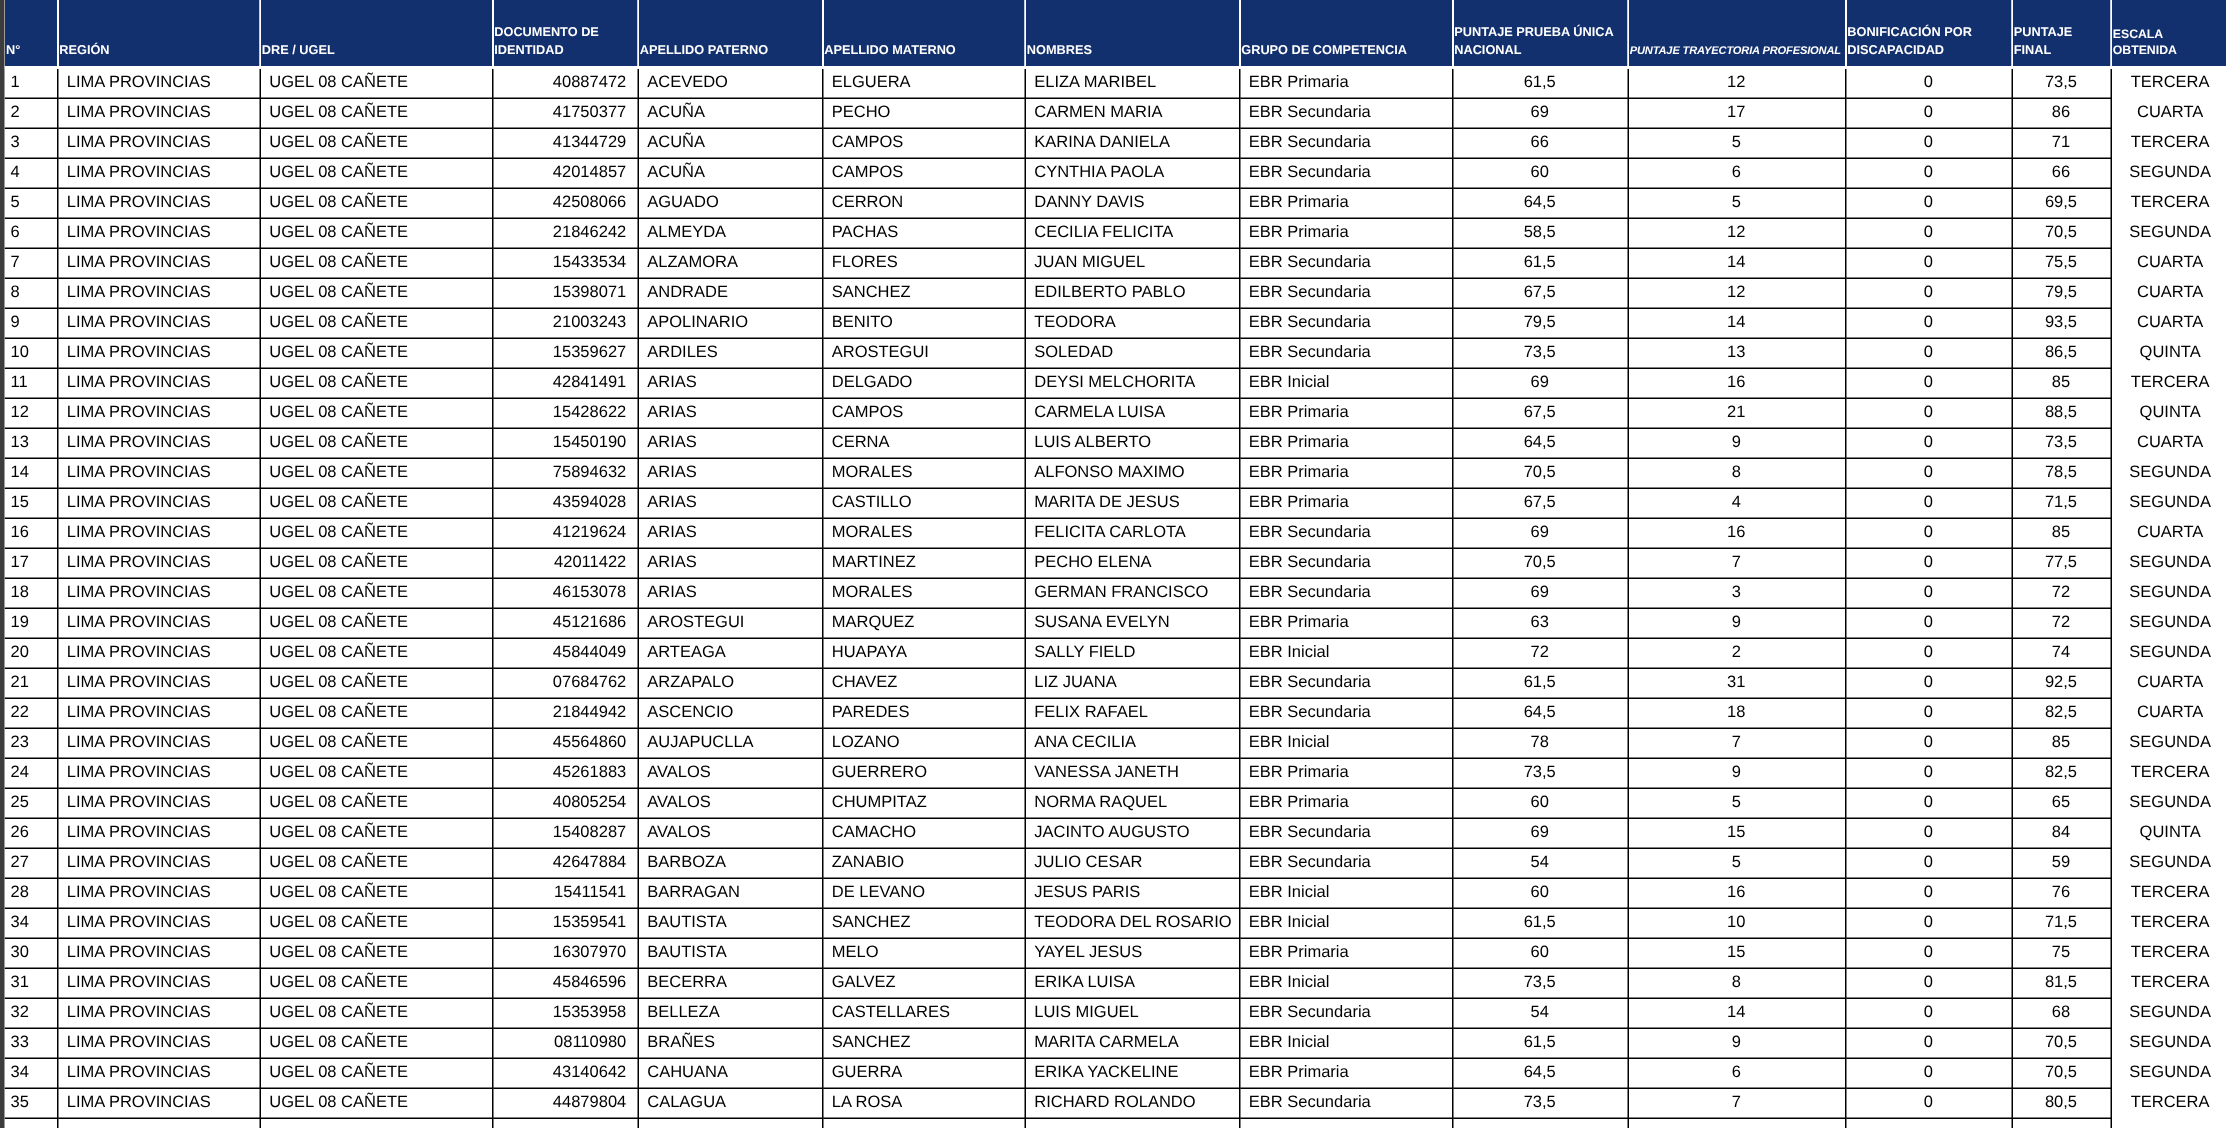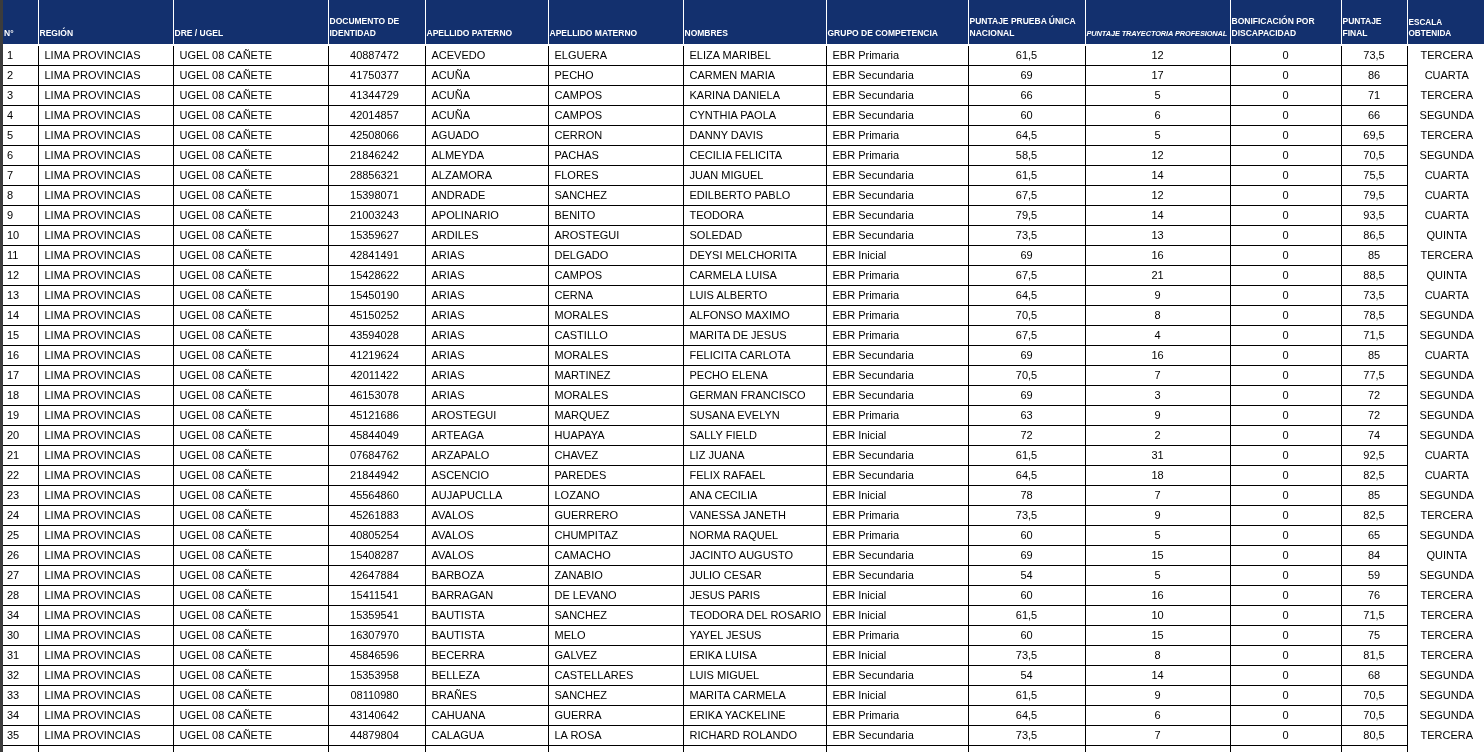--- a/index.html
+++ b/index.html
@@ -45,21 +45,21 @@
     border-right: 1px solid #000000;
     border-bottom: 1px solid #000000;
     padding: 0 3px;
     white-space: nowrap;
     overflow: hidden;
   }
   
   td:nth-child(1) { text-align: left; padding-left: 4px; }
   td:nth-child(2), td:nth-child(3), td:nth-child(5),
   td:nth-child(6), td:nth-child(7), td:nth-child(8) { text-align: left; padding-left: 6px; }
-  td:nth-child(4) { text-align: center; padding-right: 7px; }
+  td:nth-child(4) { text-align: right; padding-right: 7px; }
   td:nth-child(9), td:nth-child(10), td:nth-child(11),
   td:nth-child(12), td:nth-child(13) { text-align: center; }
   
   td:nth-child(13) { border-bottom: 1px solid #ffffff; border-right: none; }
   
   tr.partial td { border-bottom: none; }
 </style>
 </head>
 <body>
 
@@ -189,21 +189,21 @@
           <td>58,5</td>
           <td>12</td>
           <td>0</td>
           <td>70,5</td>
           <td>SEGUNDA</td>
         </tr>
         <tr>
           <td>7</td>
           <td>LIMA PROVINCIAS</td>
           <td>UGEL 08 CAÑETE</td>
-          <td>28856321</td>
+          <td>15433534</td>
           <td>ALZAMORA</td>
           <td>FLORES</td>
           <td>JUAN MIGUEL</td>
           <td>EBR Secundaria</td>
           <td>61,5</td>
           <td>14</td>
           <td>0</td>
           <td>75,5</td>
           <td>CUARTA</td>
         </tr>
@@ -294,21 +294,21 @@
           <td>64,5</td>
           <td>9</td>
           <td>0</td>
           <td>73,5</td>
           <td>CUARTA</td>
         </tr>
         <tr>
           <td>14</td>
           <td>LIMA PROVINCIAS</td>
           <td>UGEL 08 CAÑETE</td>
-          <td>45150252</td>
+          <td>75894632</td>
           <td>ARIAS</td>
           <td>MORALES</td>
           <td>ALFONSO MAXIMO</td>
           <td>EBR Primaria</td>
           <td>70,5</td>
           <td>8</td>
           <td>0</td>
           <td>78,5</td>
           <td>SEGUNDA</td>
         </tr>

